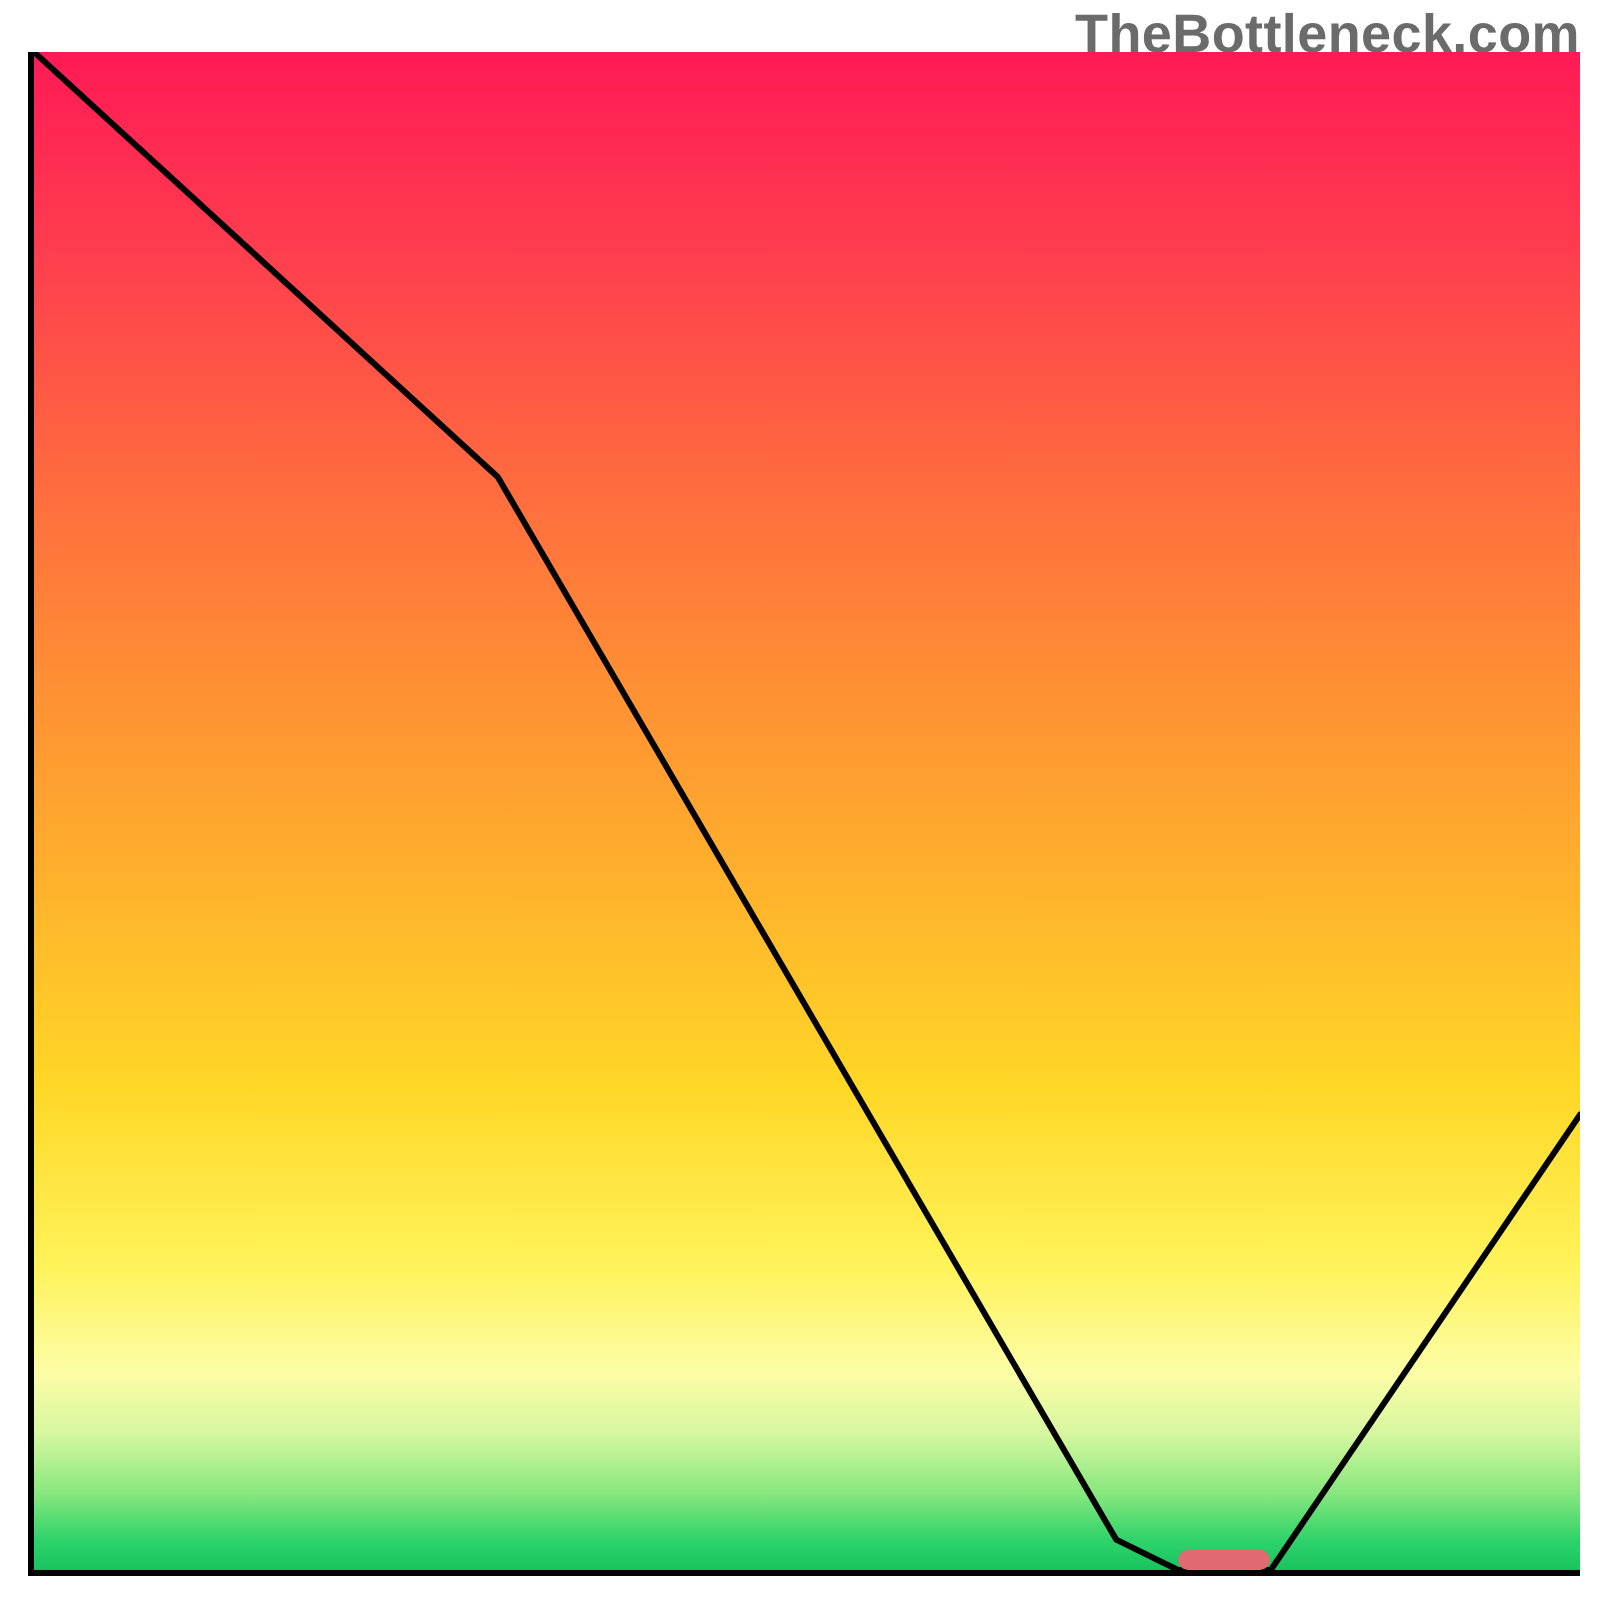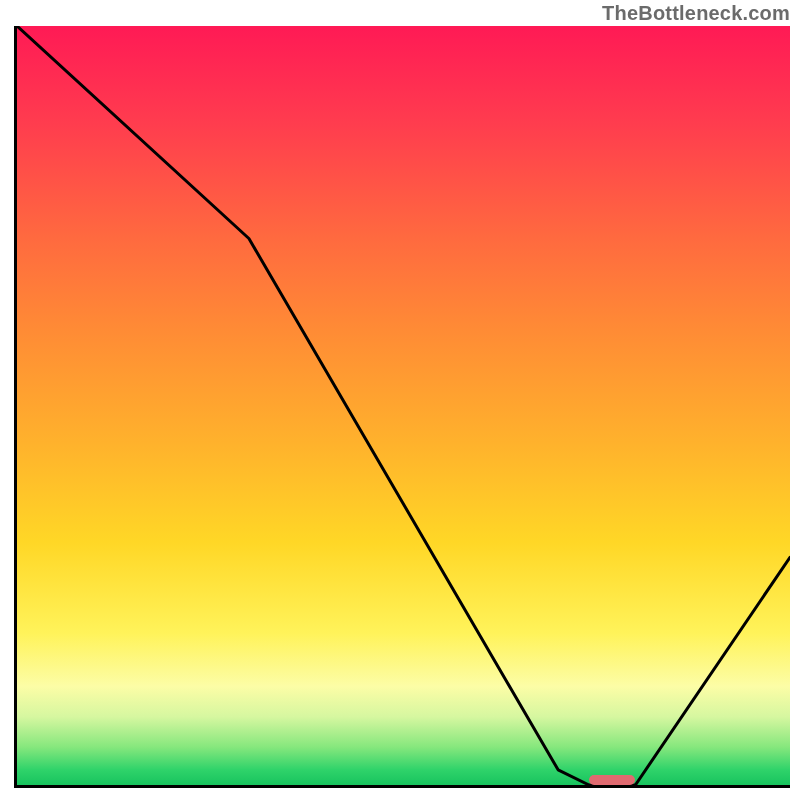--- a/index.html
+++ b/index.html
@@ -13,21 +13,21 @@
   }
   .chart-wrap {
     position: relative;
     width: 800px;
     height: 800px;
   }
   .attribution {
     position: absolute;
     top: 2px;
     right: 10px;
-    font-size: 20px;
+    font-size: 27px;
     font-weight: 600;
     color: #6b6b6b;
     letter-spacing: 0.2px;
   }
   .plot-area {
     position: absolute;
     left: 14px;
     top: 26px;
     width: 776px;
     height: 762px;

